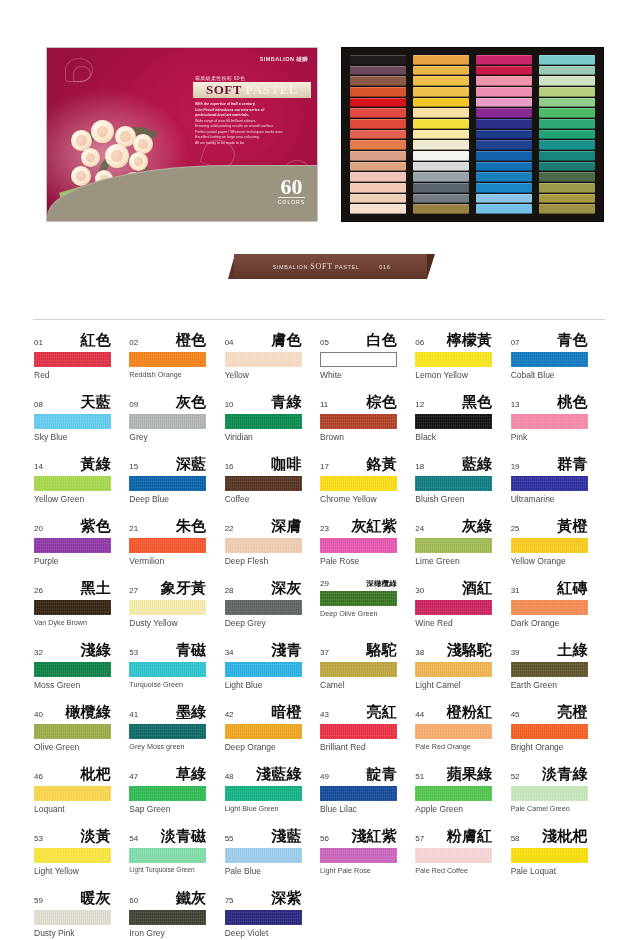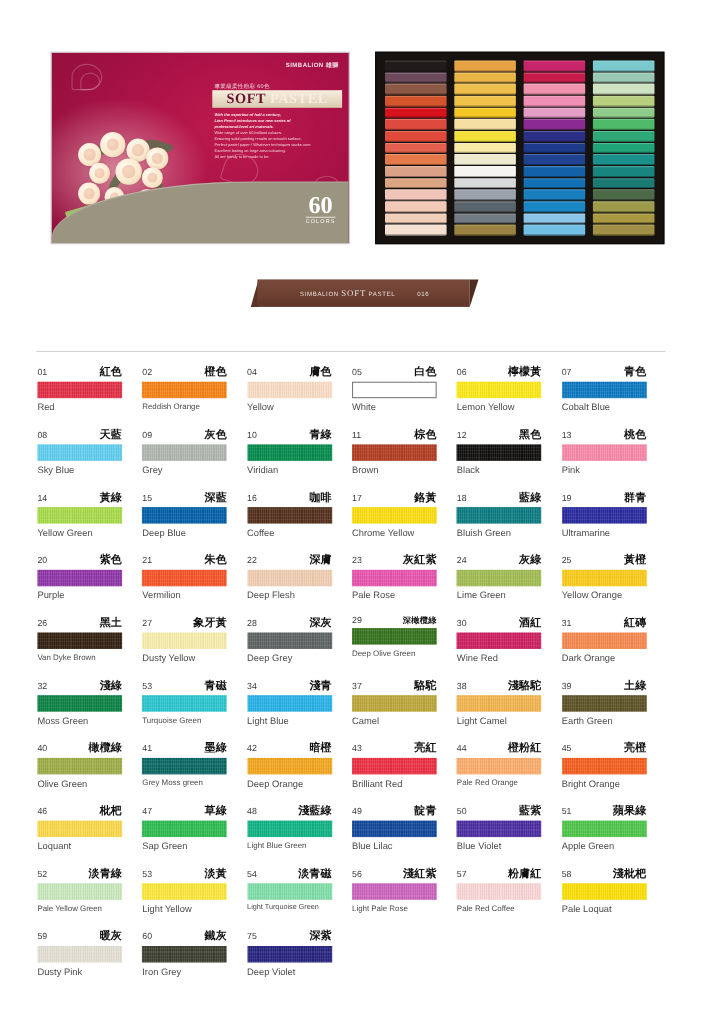--- a/index.html
+++ b/index.html
@@ -233,21 +233,21 @@
     justify-content: space-between;
     align-items: baseline;
     width: 77px;
     margin-bottom: 2px;
   }
   .swatch-code {
     font-size: 8px;
     color: #3b3b3b;
   }
   .swatch-cn {
-    font-size: 10px;
+    font-size: 15px;
     color: #111111;
     font-weight: bold;
     font-family: "DejaVu Sans", sans-serif;
     letter-spacing: 0.2px;
   }
   .swatch-cn.small { font-size: 7.5px; }
   .swatch-chip {
     width: 77px;
     height: 15px;
     position: relative;
@@ -866,47 +866,37 @@
         <span class="swatch-code">49</span>
         <span class="swatch-cn">靛青</span>
       </div>
       <div class="swatch-chip" style="background: rgb(17, 71, 154);">
         <div class="grain"></div>
       </div>
       <div class="swatch-name">Blue Lilac</div>
     </div>
     <div class="swatch-cell">
       <div class="swatch-head">
-        <span class="swatch-code">50</span>
-        <span class="swatch-cn">藍紫</span>
-      </div>
-      <div class="swatch-chip" style="background: rgb(74, 43, 160);">
-        <div class="grain"></div>
-      </div>
-      <div class="swatch-name">Blue Violet</div>
-    </div>
-    <div class="swatch-cell">
-      <div class="swatch-head">
         <span class="swatch-code">51</span>
         <span class="swatch-cn">蘋果綠</span>
       </div>
       <div class="swatch-chip" style="background: rgb(78, 197, 74);">
         <div class="grain"></div>
       </div>
       <div class="swatch-name">Apple Green</div>
     </div>
     <div class="swatch-cell">
       <div class="swatch-head">
         <span class="swatch-code">52</span>
         <span class="swatch-cn">淡青綠</span>
       </div>
       <div class="swatch-chip" style="background: rgb(200, 231, 187);">
         <div class="grain"></div>
       </div>
-      <div class="swatch-name tight">Pale Yellow Green</div>
+      <div class="swatch-name tight">Pale Camel Green</div>
     </div>
     <div class="swatch-cell">
       <div class="swatch-head">
         <span class="swatch-code">53</span>
         <span class="swatch-cn">淡黃</span>
       </div>
       <div class="swatch-chip" style="background: rgb(251, 231, 60);">
         <div class="grain"></div>
       </div>
       <div class="swatch-name">Light Yellow</div>
@@ -916,20 +906,30 @@
         <span class="swatch-code">54</span>
         <span class="swatch-cn">淡青磁</span>
       </div>
       <div class="swatch-chip" style="background: rgb(127, 221, 168);">
         <div class="grain"></div>
       </div>
       <div class="swatch-name tighter">Light Turquoise Green</div>
     </div>
     <div class="swatch-cell">
       <div class="swatch-head">
+        <span class="swatch-code">55</span>
+        <span class="swatch-cn">淺藍</span>
+      </div>
+      <div class="swatch-chip" style="background: rgb(156, 205, 239);">
+        <div class="grain"></div>
+      </div>
+      <div class="swatch-name">Pale Blue</div>
+    </div>
+    <div class="swatch-cell">
+      <div class="swatch-head">
         <span class="swatch-code">56</span>
         <span class="swatch-cn">淺紅紫</span>
       </div>
       <div class="swatch-chip" style="background: rgb(203, 99, 188);">
         <div class="grain"></div>
       </div>
       <div class="swatch-name tight">Light Pale Rose</div>
     </div>
     <div class="swatch-cell">
       <div class="swatch-head">

